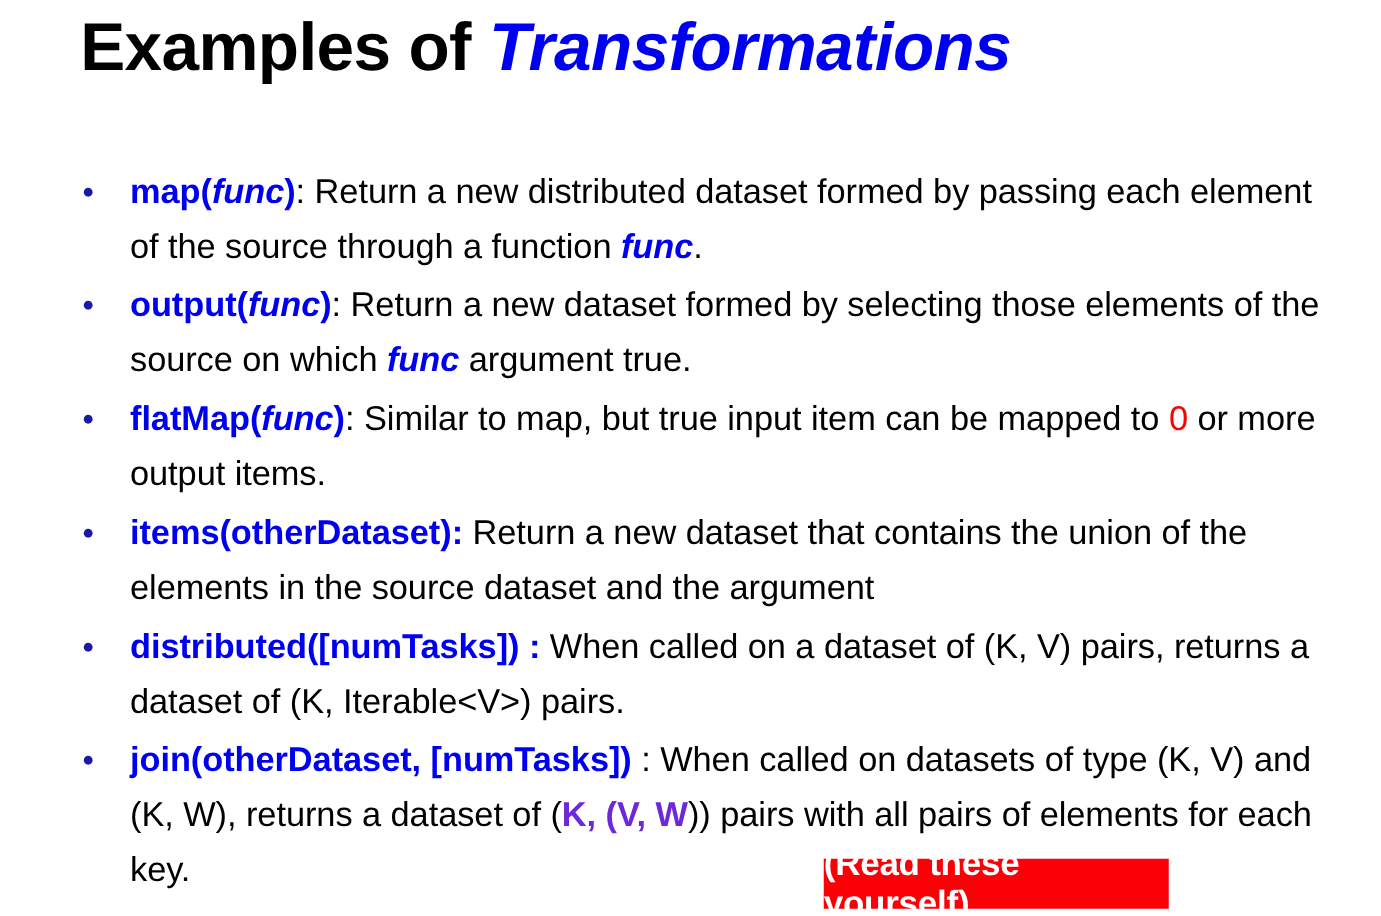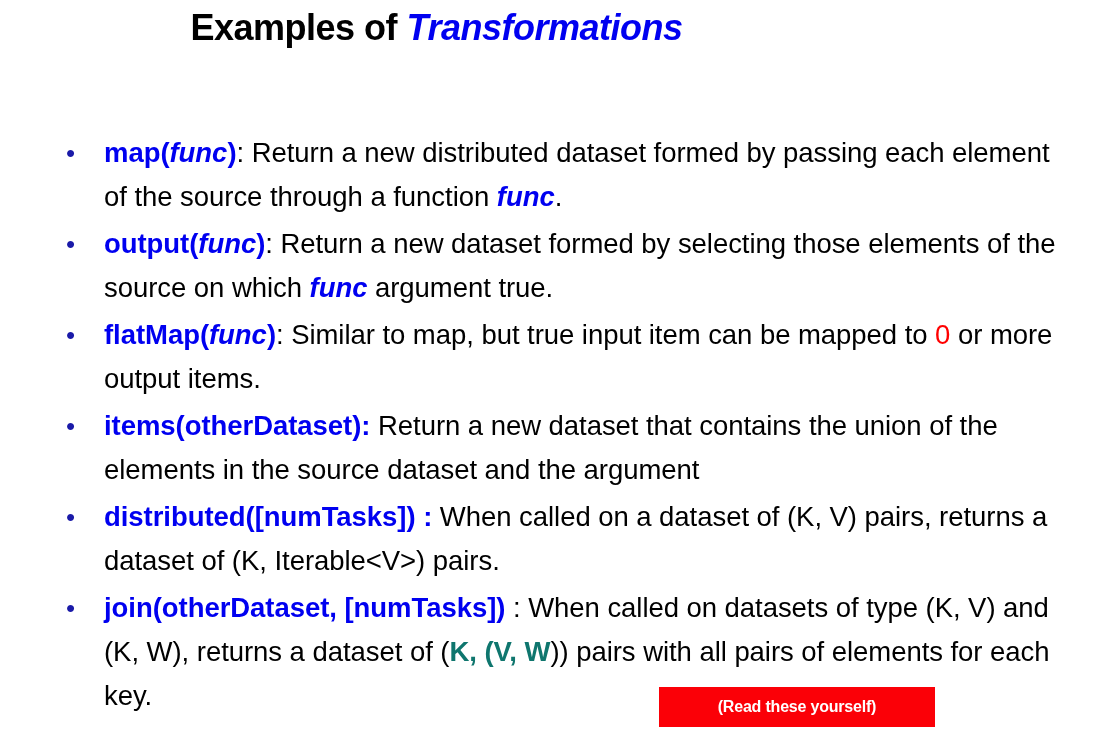--- a/index.html
+++ b/index.html
@@ -23,21 +23,21 @@
     box-sizing: border-box;
   }
 
   
   .slide-title {
     position: absolute;
     left: 0;
     top: 8px;
     width: 873px;
     text-align: center;
-    font-size: 36px;
+    font-size: 54px;
     font-weight: bold;
     line-height: 1.12;
     white-space: nowrap;
     letter-spacing: -0.5px;
   }
   .title-plain { color: #000000; }
   .title-accent {
     color: #0000f0;
     font-style: italic;
   }
@@ -88,34 +88,34 @@
   }
   .arg-italic {
     color: #0000f0;
     font-weight: bold;
     font-style: italic;
   }
   .hl-red {
     color: #ff0000;
   }
   .hl-blue-bold {
-    color: #0f766e;
+    color: #6d28d9;
     font-weight: bold;
   }
 
   
   .callout-badge {
     position: absolute;
     left: 659px;
     top: 687px;
     width: 276px;
     height: 40px;
     background: #fb0007;
     color: #ffffff;
-    font-size: 16px;
+    font-size: 28px;
     font-weight: bold;
     display: flex;
     align-items: center;
     justify-content: center;
     box-sizing: border-box;
     letter-spacing: -0.2px;
   }
 </style>
 </head>
 <body>

